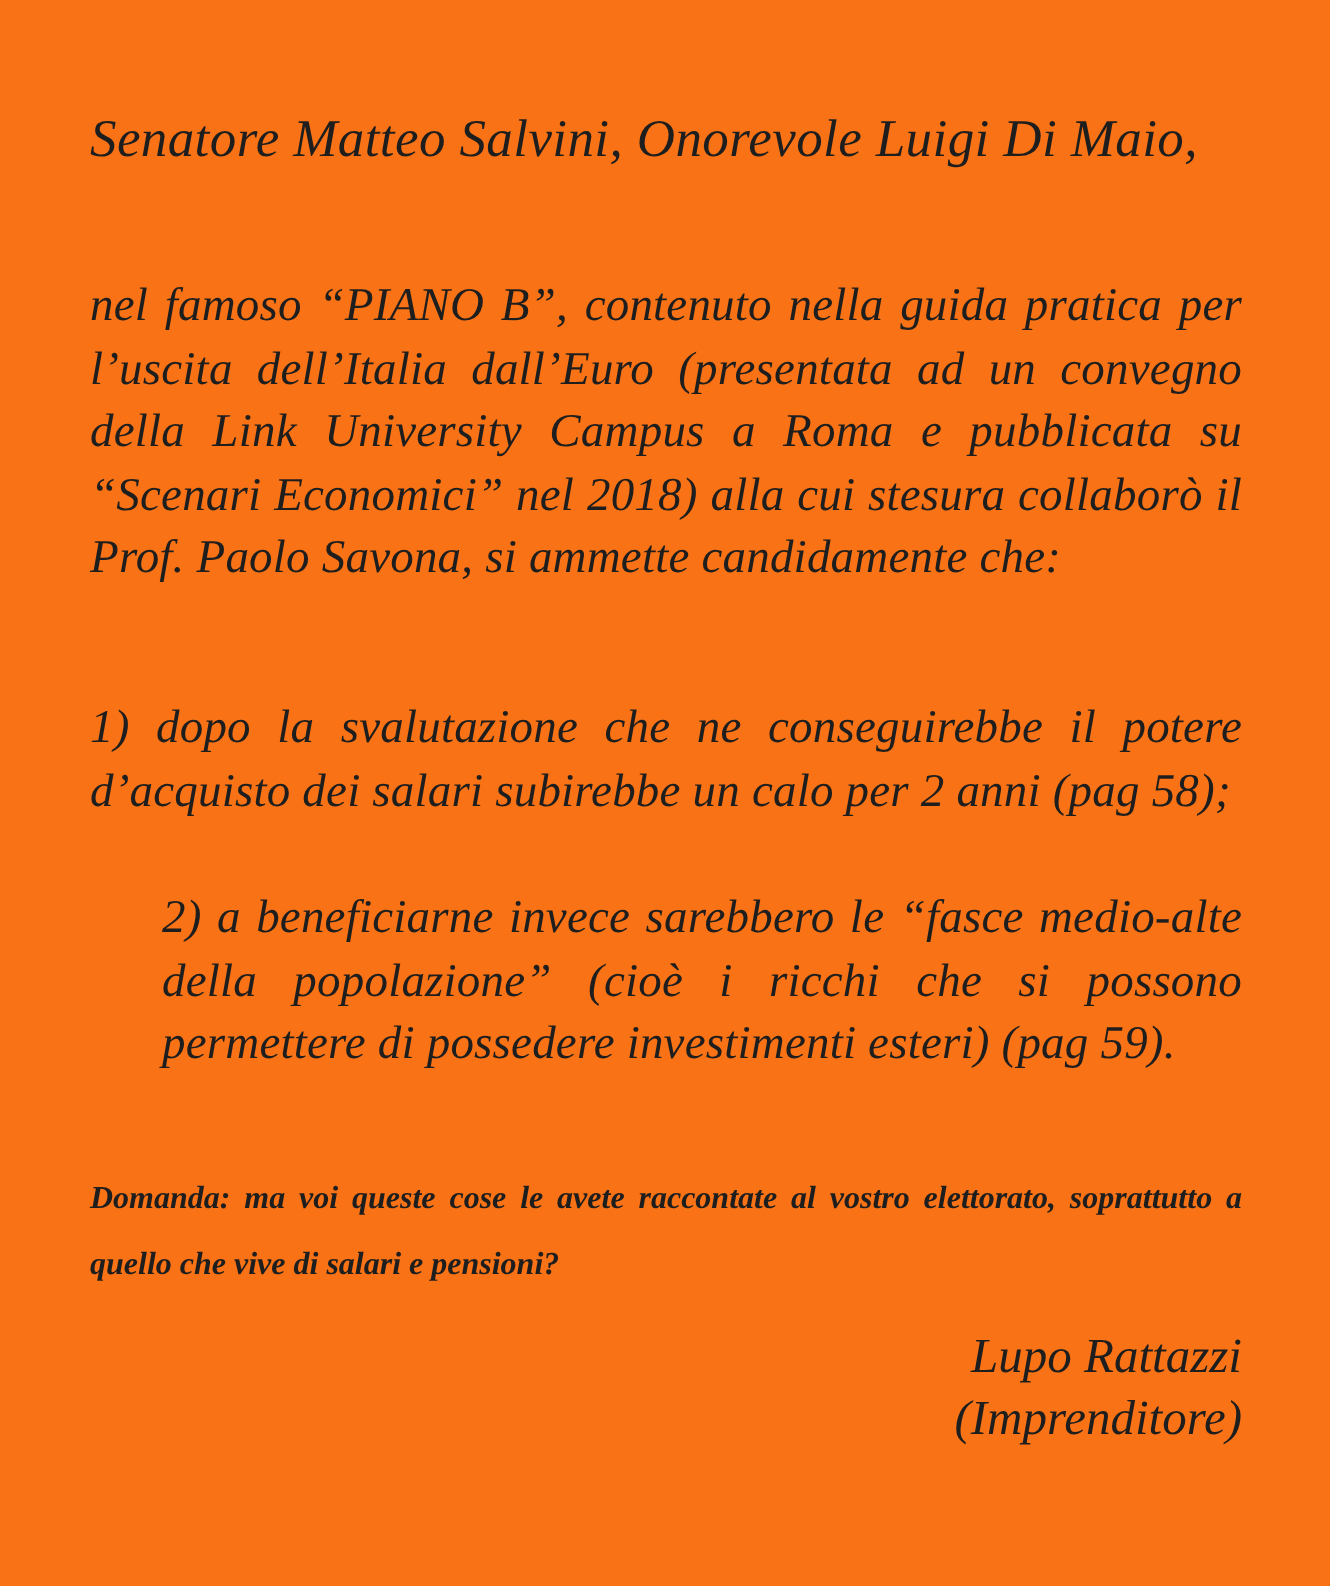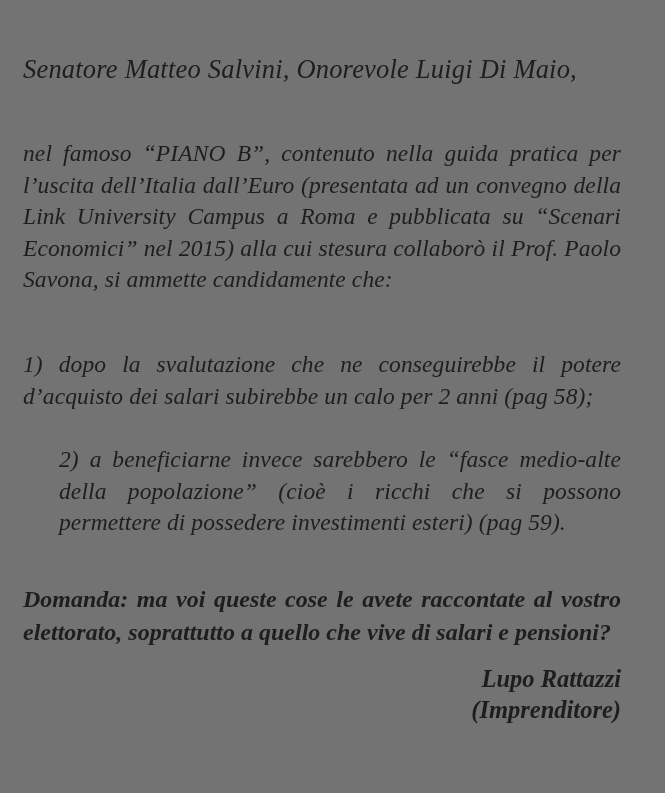--- a/index.html
+++ b/index.html
@@ -4,67 +4,67 @@
 <style>
   html, body {
     margin: 0;
     padding: 0;
     background: #ffffff;
   }
   .page {
     position: relative;
     width: 665px;
     height: 793px;
-    background: #737373;
+    background: #f97316;
     overflow: hidden;
     font-family: "Liberation Serif", "DejaVu Serif", serif;
     font-style: italic;
     color: #1e1e1e;
     box-sizing: border-box;
-    padding: 50px 44px 0 23px;
+    padding: 50px 44px 0 45px;
   }
   .salutation {
     font-size: 26.5px;
     line-height: 38px;
     margin: 0 0 50px 0;
     letter-spacing: 0.2px;
     white-space: nowrap;
   }
   .para {
     font-size: 23.5px;
     line-height: 31.6px;
     text-align: justify;
     margin: 0;
     letter-spacing: 0.1px;
   }
   .para.intro   { margin-bottom: 53px; }
   .para.point1  { margin-bottom: 32px; }
   .para.point2  { margin-bottom: 44px; margin-left: 36px; }
   .question {
-    font-size: 24px;
+    font-size: 16px;
     line-height: 33px;
     font-weight: bold;
     text-align: justify;
     margin: 0 0 14px 0;
   }
   .signature {
     text-align: right;
     font-size: 24.5px;
     line-height: 31px;
     margin: 0;
   }
-  .signature .sig-line { display: block; font-weight: bold; }
+  .signature .sig-line { display: block; }
 </style>
 </head>
 <body>
 
 <div class="page">
   <p class="salutation">Senatore Matteo Salvini, Onorevole Luigi Di Maio,</p>
 
-  <p class="para intro">nel famoso “PIANO B”, contenuto nella guida pratica per l’uscita dell’Italia dall’Euro (presentata ad un convegno della Link University Campus a Roma e pubblicata su “Scenari Economici” nel 2015) alla cui stesura collaborò il Prof. Paolo Savona, si ammette candidamente che:</p>
+  <p class="para intro">nel famoso “PIANO B”, contenuto nella guida pratica per l’uscita dell’Italia dall’Euro (presentata ad un convegno della Link University Campus a Roma e pubblicata su “Scenari Economici” nel 2018) alla cui stesura collaborò il Prof. Paolo Savona, si ammette candidamente che:</p>
 
   <p class="para point1">1) dopo la svalutazione che ne conseguirebbe il potere d’acquisto dei salari subirebbe un calo per 2 anni (pag 58);</p>
 
   <p class="para point2">2) a beneficiarne invece sarebbero le “fasce medio-alte della popolazione” (cioè i ricchi che si possono permettere di possedere investimenti esteri) (pag 59).</p>
 
   <p class="question">Domanda: ma voi queste cose le avete raccontate al vostro elettorato, soprattutto a quello che vive di salari e pensioni?</p>
 
   <p class="signature">
     <span class="sig-line">Lupo Rattazzi</span>
     <span class="sig-line">(Imprenditore)</span>

